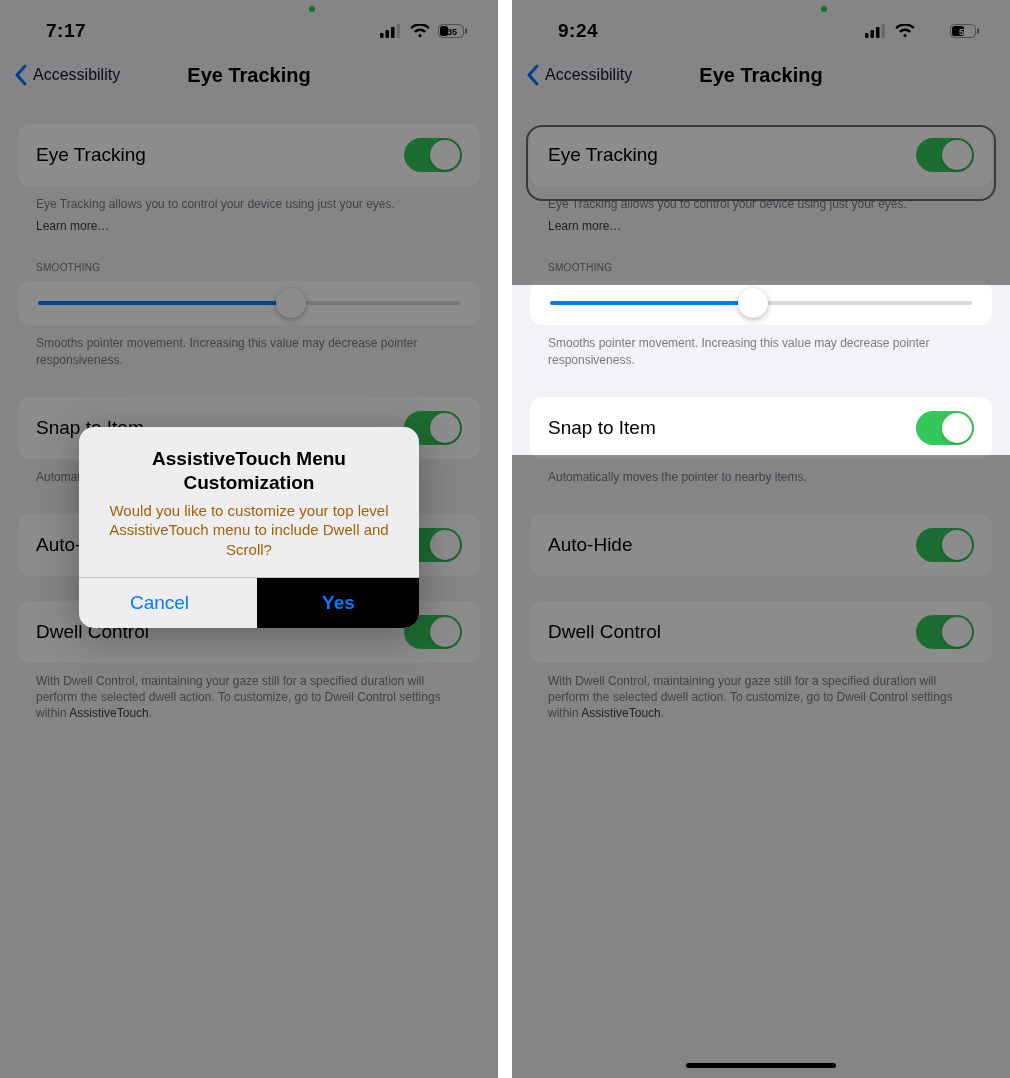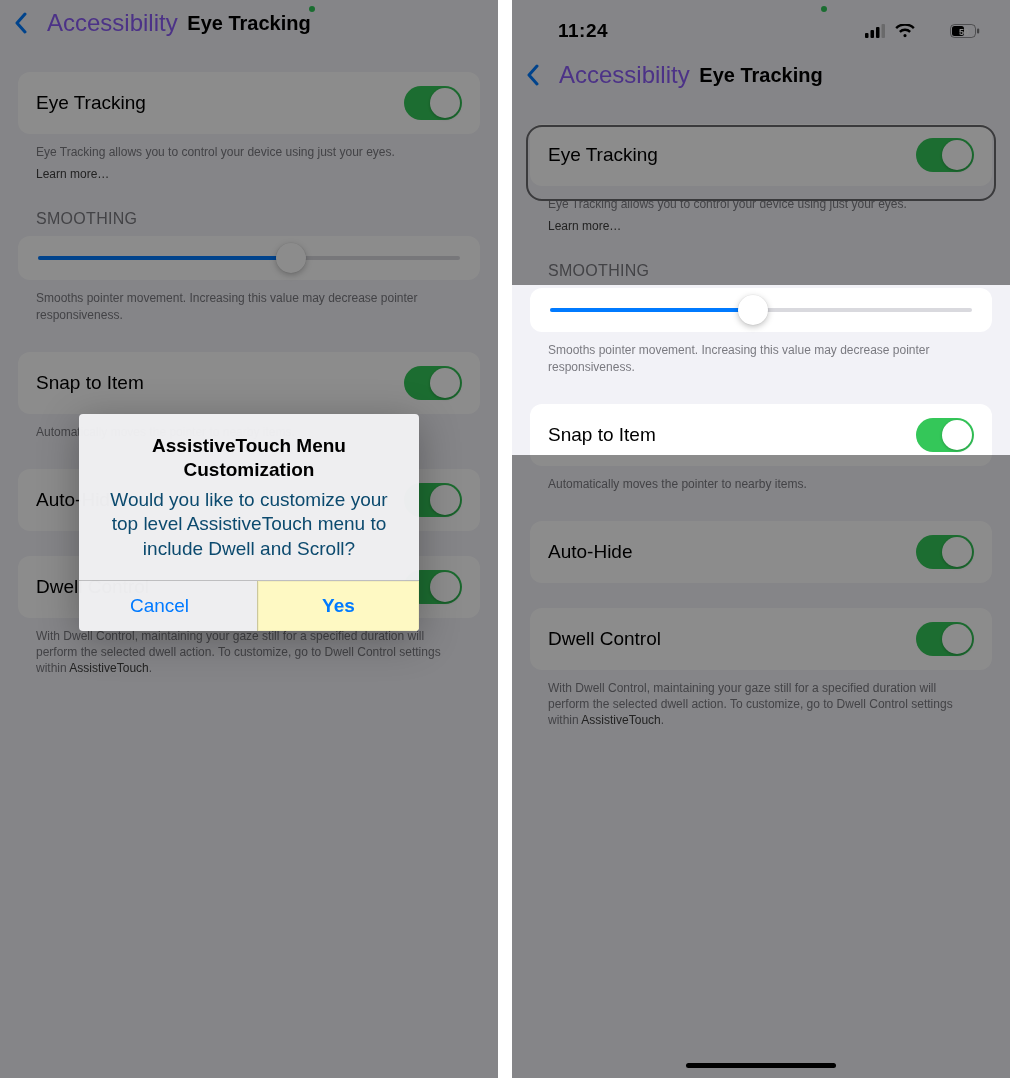--- a/index.html
+++ b/index.html
@@ -5,65 +5,87 @@
   * { box-sizing: border-box; margin: 0; padding: 0; }
   html, body { width: 1010px; height: 1078px; font-family: -apple-system, "Helvetica Neue", Arial, sans-serif; background: #fff; }
   .stage { display: flex; gap: 14px; padding: 0; width: 1010px; height: 1078px; }
   .phone { position: relative; width: 498px; height: 1078px; background: #f2f2f7; border-radius: 0; overflow: hidden; }
   .phone-inner { position: relative; width: 100%; height: 100%; }
   .statusbar { display: flex; justify-content: space-between; align-items: center; padding: 14px 30px 4px 46px; height: 52px; font-size: 18px; font-weight: 600; color: #000; }
   .statusbar .time { font-size: 19px; font-weight: 600; letter-spacing: 0.5px; }
   .statusbar .icons { display: flex; align-items: center; gap: 8px; }
   .cam-dot { position: absolute; top: 6px; left: 50%; transform: translateX(60px); width: 6px; height: 6px; border-radius: 50%; background: #31c759; }
   .navbar { display: flex; align-items: center; padding: 8px 14px 14px 14px; height: 52px; position: relative; }
-  .back { display: flex; align-items: center; color: #8b5cf6; font-size: 24px; gap: 18px; }
+  .back { display: flex; align-items: center; color: #0f172a; font-size: 16px; gap: 4px; }
   .back svg { margin-right: 2px; }
   .nav-title { position: absolute; left: 0; right: 0; text-align: center; font-size: 20px; font-weight: 600; color: #000; pointer-events: none; }
   .content { padding: 0 18px; }
   .cell { background: #fff; border-radius: 12px; padding: 14px 18px; display: flex; align-items: center; justify-content: space-between; }
   .cell.large { min-height: 54px; }
   .cell-label { font-size: 19px; color: #000; }
   .toggle { width: 58px; height: 34px; border-radius: 17px; background: #34c759; position: relative; }
   .toggle::after { content: ""; position: absolute; width: 30px; height: 30px; background: #fff; border-radius: 50%; top: 2px; right: 2px; box-shadow: 0 1px 3px rgba(0,0,0,0.25); }
   .footer-text { font-size: 12px; color: #7a7a80; padding: 10px 18px 4px 18px; line-height: 1.35; }
   .link { color: #404040; }
-  .section-header { font-size: 16px; color: #7a7a80; padding: 24px 18px 8px 18px; text-transform: uppercase; letter-spacing: 0.3px; }
+  .section-header { font-size: 10px; color: #7a7a80; padding: 24px 18px 8px 18px; text-transform: uppercase; letter-spacing: 0.3px; }
   .slider-cell { background: #fff; border-radius: 12px; padding: 20px 20px; }
   .slider-track { position: relative; height: 4px; background: #d9d9de; border-radius: 2px; }
   .slider-fill { position: absolute; left: 0; top: 0; height: 4px; background: #007aff; border-radius: 2px; }
   .slider-thumb { position: absolute; top: 50%; width: 30px; height: 30px; background: #fff; border-radius: 50%; transform: translate(-50%, -50%); box-shadow: 0 2px 6px rgba(0,0,0,0.25), 0 0 0 0.5px rgba(0,0,0,0.05); }
   .gap { height: 20px; }
   .gap-med { height: 25px; }
   .home-indicator { position: absolute; bottom: 10px; left: 50%; transform: translateX(-50%); width: 150px; height: 5px; background: #000; border-radius: 3px; }
   
   .dim-overlay { position: absolute; inset: 0; background: rgba(0,0,0,0.45); }
   .dim-upper { position: absolute; left: 0; right: 0; top: 0; height: 285px; background: rgba(0,0,0,0.45); }
   .dim-lower { position: absolute; left: 0; right: 0; top: 455px; bottom: 0; background: rgba(0,0,0,0.45); }
   
   .highlight-ring { position: absolute; border: 2px solid #3a3a3c; border-radius: 16px; pointer-events: none; }
   
-  .alert { position: absolute; width: 340px; left: 50%; top: 414px; transform: translateX(-50%); background: rgba(240,240,242,0.98); border-radius: 4px; overflow: hidden; box-shadow: 0 8px 40px rgba(0,0,0,0.3); }
+  .alert { position: absolute; width: 340px; left: 50%; top: 427px; transform: translateX(-50%); background: rgba(240,240,242,0.98); border-radius: 15px; overflow: hidden; box-shadow: 0 8px 40px rgba(0,0,0,0.3); }
   .alert-body { padding: 20px 22px 18px 22px; text-align: center; }
   .alert-title { font-size: 19px; font-weight: 600; color: #000; line-height: 1.25; margin-bottom: 6px; }
-  .alert-msg { font-size: 19px; color: #0c4a6e; line-height: 1.3; }
+  .alert-msg { font-size: 15px; color: #a16207; line-height: 1.3; }
   .alert-buttons { display: flex; border-top: 0.5px solid rgba(0,0,0,0.2); gap: 17px; }
   .alert-btn { flex: 1; text-align: center; padding: 14px 0; font-size: 19px; color: #007aff; }
   .alert-btn + .alert-btn { border-left: 0.5px solid rgba(0,0,0,0.2); }
   .alert-btn.primary { font-weight: 600; background: #f7f7f9; }
-  .alert-btn.primary.hili { background: #fef9c3; box-shadow: inset 0 0 0 1px rgba(0,0,0,0.04); }
+  .alert-btn.primary.hili { background: #000000; box-shadow: inset 0 0 0 1px rgba(0,0,0,0.04); }
 </style>
 </head>
 <body>
 
 <div class="stage">
 
   <div class="phone">
     <div class="phone-inner">
       <div class="cam-dot"></div>
 
+      <div class="statusbar">
+        <span class="time">7:17</span>
+        <span class="icons">
+          <svg width="22" height="14" viewBox="0 0 22 14">
+              <rect x="0" y="9" width="3.5" height="5" rx="1" fill="#000"></rect>
+              <rect x="5.5" y="6" width="3.5" height="8" rx="1" fill="#000"></rect>
+              <rect x="11" y="3" width="3.5" height="11" rx="1" fill="#000"></rect>
+              <rect x="16.5" y="0" width="3.5" height="14" rx="1" fill="#c1c1c4"></rect>
+            </svg>
+          <svg width="20" height="14" viewBox="0 0 20 14">
+              <path d="M10 13.2a1.6 1.6 0 100-3.2 1.6 1.6 0 000 3.2zm-4.3-4.5a6.1 6.1 0 018.6 0l1.7-1.7a8.5 8.5 0 00-12 0l1.7 1.7zM2 5a11.3 11.3 0 0116 0l1.7-1.7a13.7 13.7 0 00-19.4 0L2 5z" fill="#000"></path>
+            </svg>
+          <span style="display:inline-flex;align-items:center;">
+            <svg width="30" height="14" viewBox="0 0 30 14">
+                <rect x="0.5" y="0.5" width="25" height="13" rx="4" fill="none" stroke="#000" stroke-opacity="0.4"></rect>
+                <rect x="2" y="2" width="8" height="10" rx="2.5" fill="#000"></rect>
+                <rect x="27" y="4.5" width="2.2" height="5" rx="1.1" fill="#000" fill-opacity="0.5"></rect>
+                <text x="14" y="10.5" text-anchor="middle" font-size="9" font-weight="700" fill="#000">35</text>
+              </svg>
+          </span>
+        </span>
+      </div>
 
       <div class="navbar">
         <div class="back">
           <svg width="13" height="22" viewBox="0 0 13 22">
               <path d="M11 2L3 11l8 9" stroke="#007aff" stroke-width="3" fill="none" stroke-linecap="round" stroke-linejoin="round"></path>
             </svg>
           <span>Accessibility</span>
         </div>
         <div class="nav-title">Eye Tracking</div>
       </div>
@@ -122,21 +144,21 @@
         </div>
       </div>
     </div>
   </div>
 
   <div class="phone">
     <div class="phone-inner">
       <div class="cam-dot"></div>
 
       <div class="statusbar">
-        <span class="time">11:24</span>
+        <span class="time">9:24</span>
         <span class="icons">
           <svg width="22" height="14" viewBox="0 0 22 14">
               <rect x="0" y="9" width="3.5" height="5" rx="1" fill="#000"></rect>
               <rect x="5.5" y="6" width="3.5" height="8" rx="1" fill="#000"></rect>
               <rect x="11" y="3" width="3.5" height="11" rx="1" fill="#000"></rect>
               <rect x="16.5" y="0" width="3.5" height="14" rx="1" fill="#c1c1c4"></rect>
             </svg>
           <svg width="20" height="14" viewBox="0 0 20 14">
               <path d="M10 13.2a1.6 1.6 0 100-3.2 1.6 1.6 0 000 3.2zm-4.3-4.5a6.1 6.1 0 018.6 0l1.7-1.7a8.5 8.5 0 00-12 0l1.7 1.7zM2 5a11.3 11.3 0 0116 0l1.7-1.7a13.7 13.7 0 00-19.4 0L2 5z" fill="#000"></path>
             </svg>

